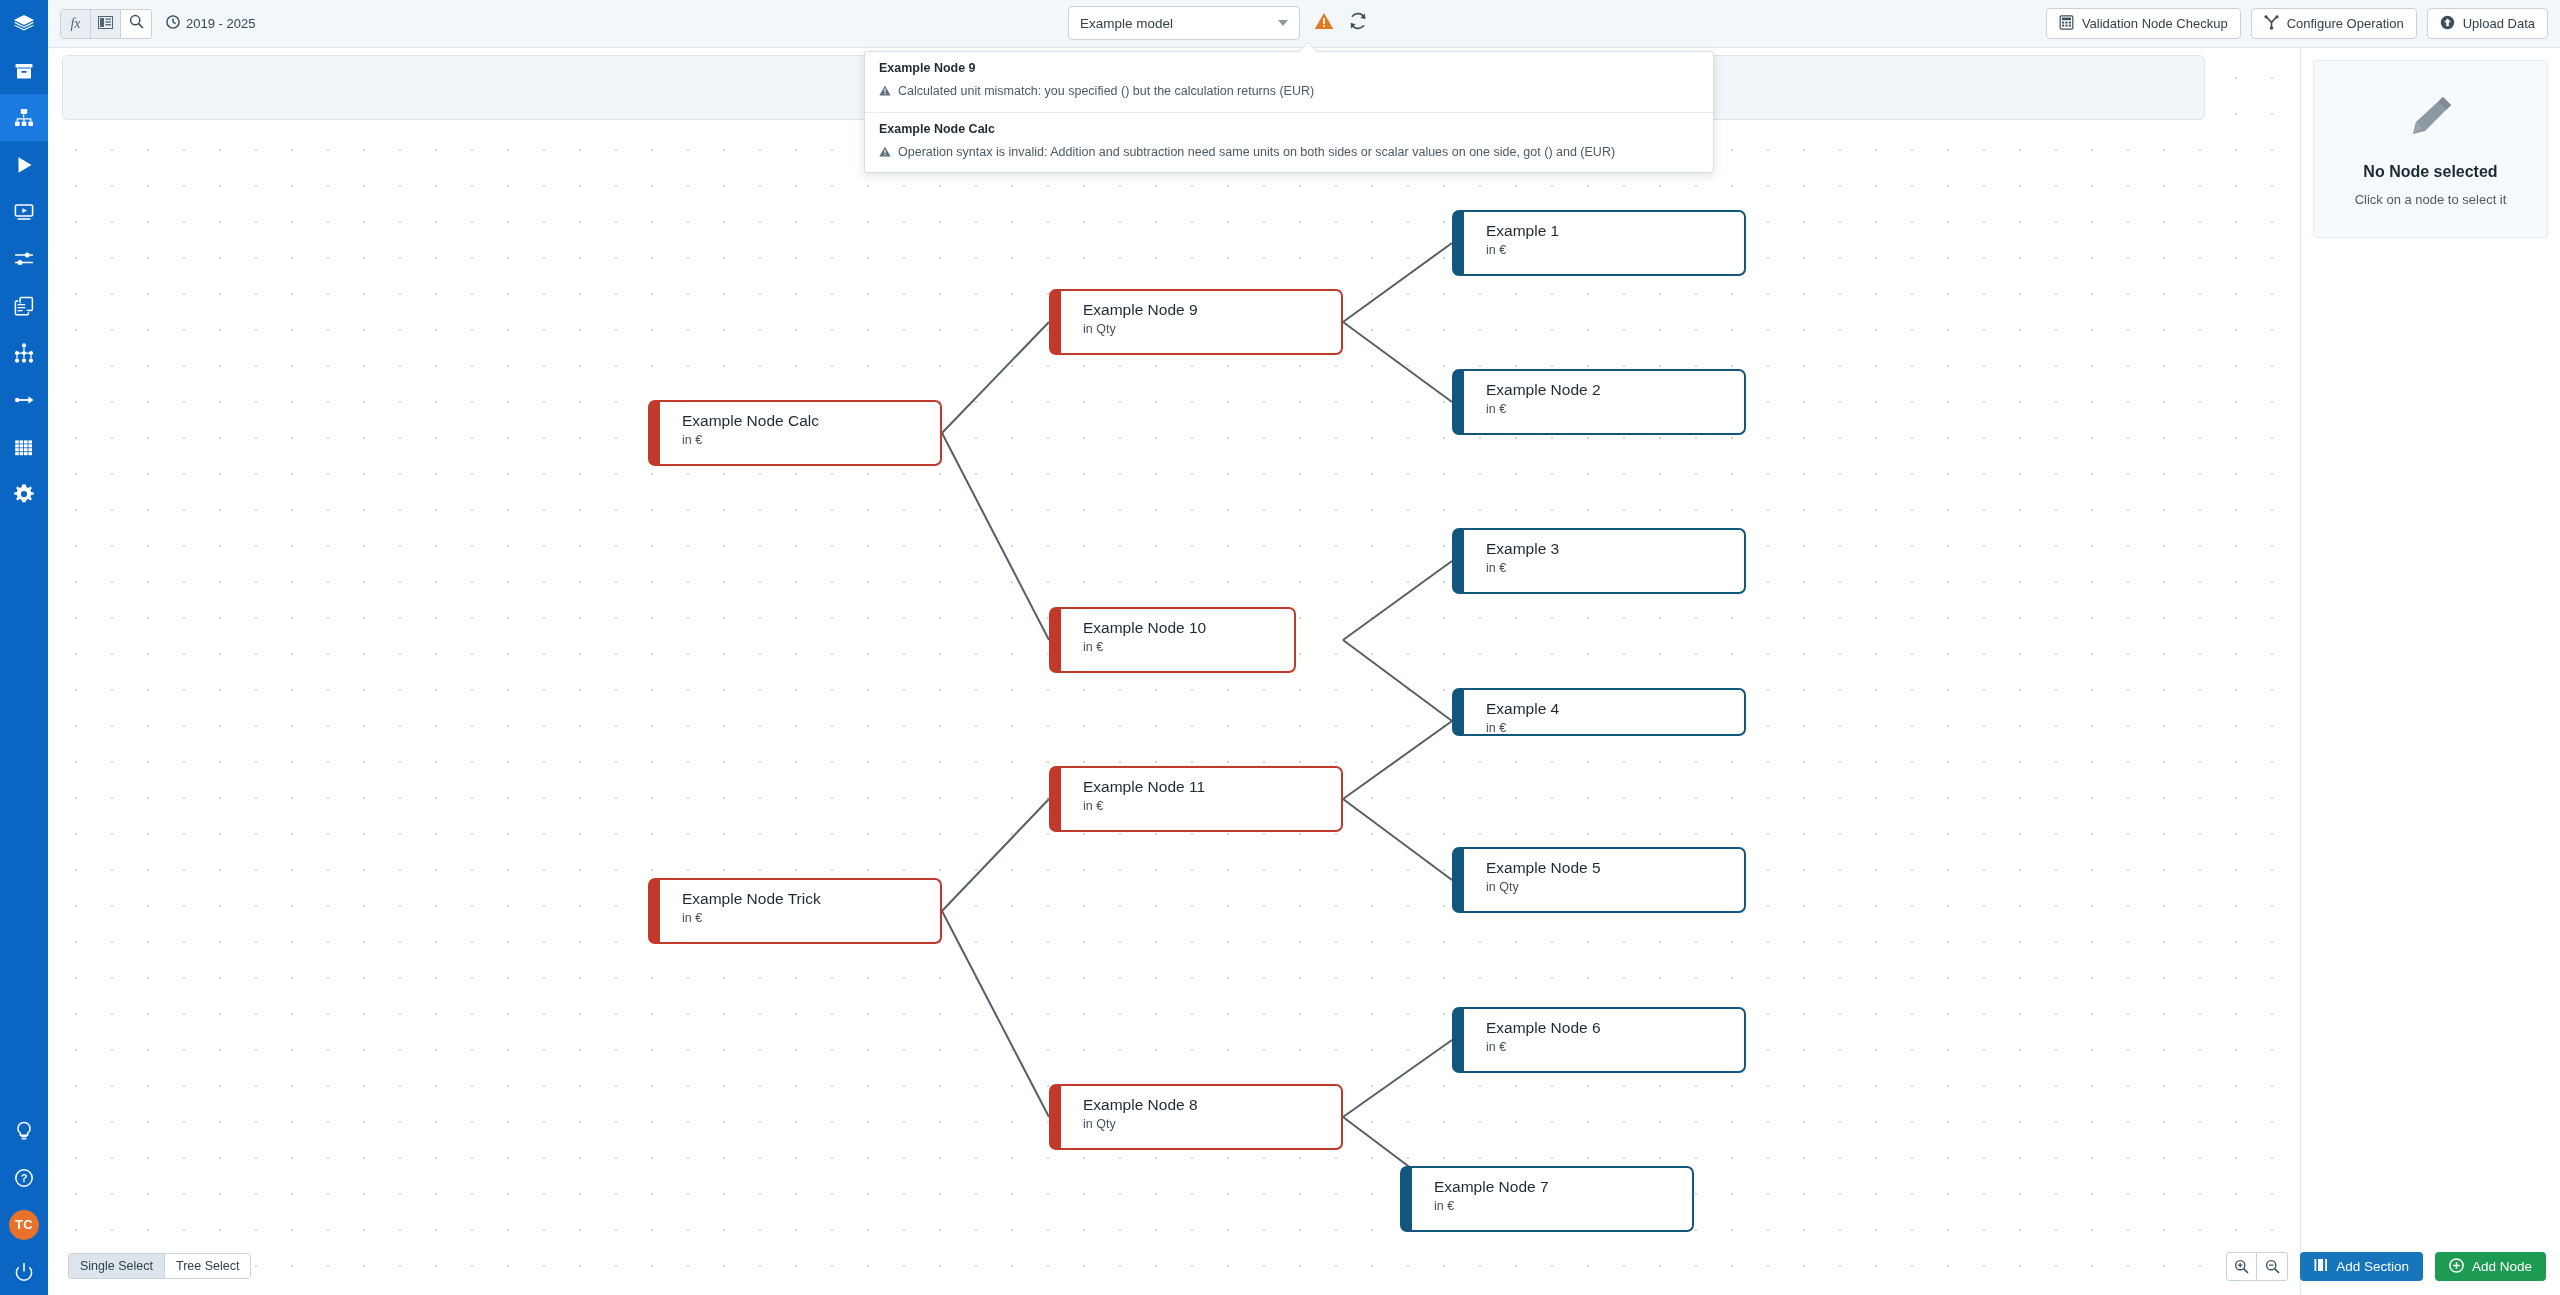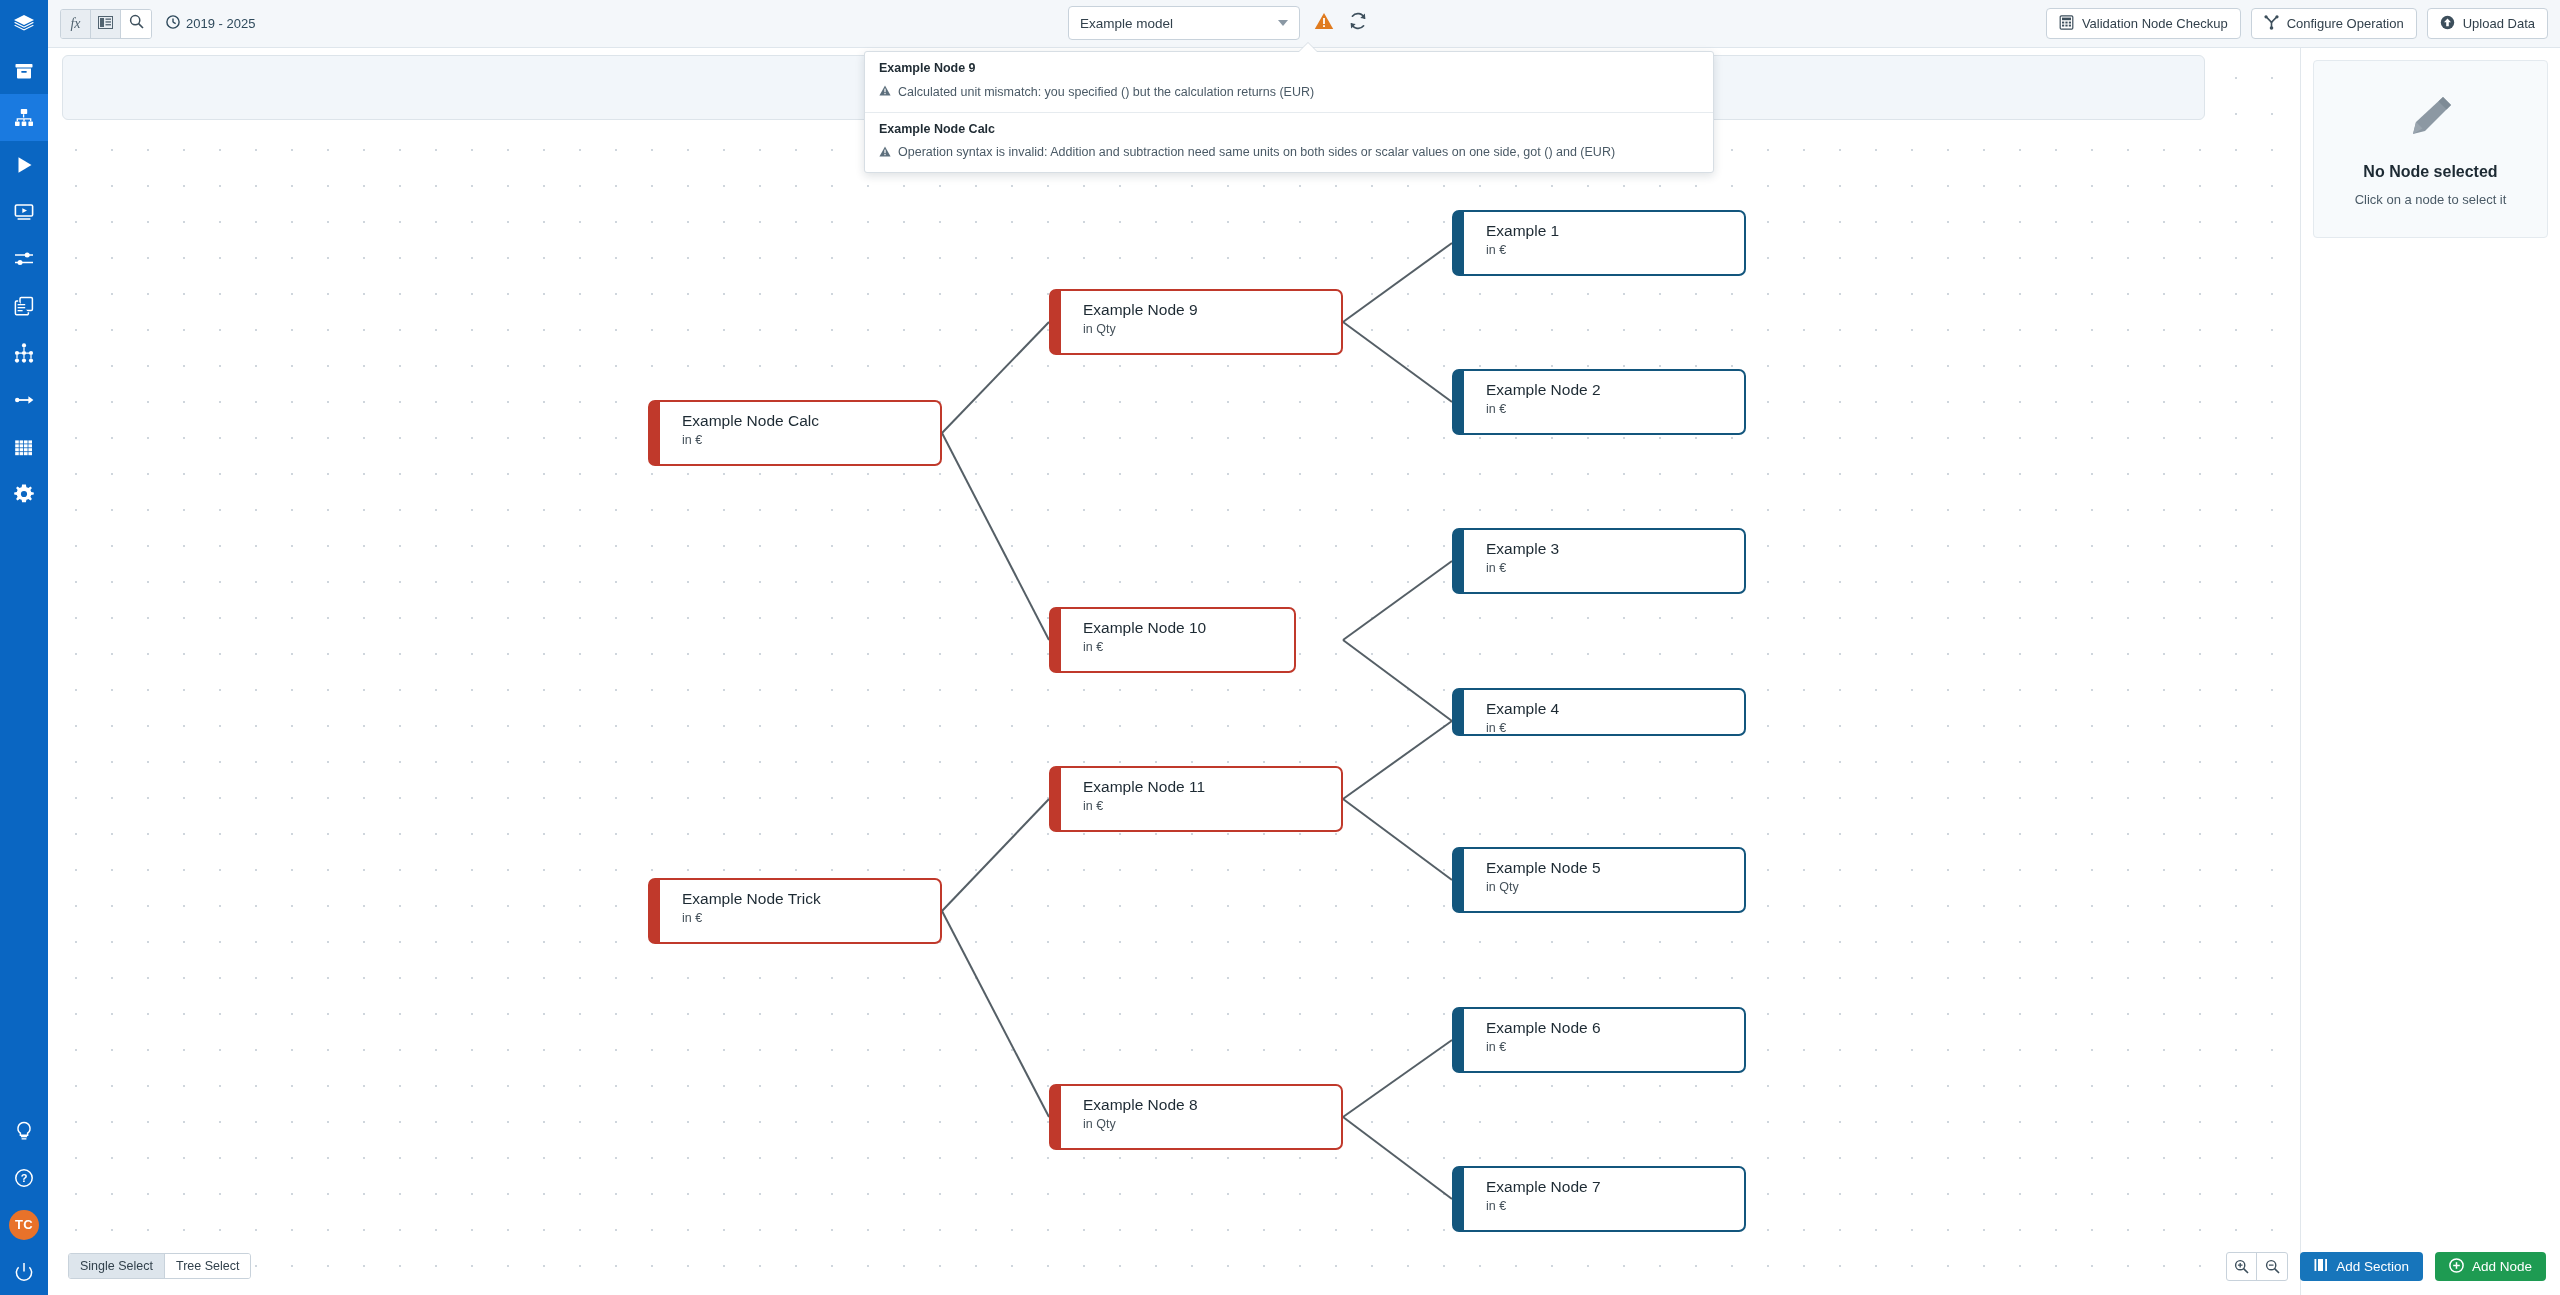--- a/index.html
+++ b/index.html
@@ -107,21 +107,21 @@
   .popover:before {
     content: ""; position: absolute; top: -9px; left: 434px;
     width: 0; height: 0;
     border-left: 9px solid transparent; border-right: 9px solid transparent;
     border-bottom: 9px solid #ffffff;
     filter: drop-shadow(0 -1px 0 #d7dee4);
   }
   .pop-group { padding: 9px 14px 11px 14px; }
   .pop-group + .pop-group { border-top: 1px solid #e6ebef; }
   .pop-title { font-size: 12.5px; font-weight: bold; color: #1f2b33; margin-bottom: 9px; }
-  .pop-msg { display: flex; align-items: center; gap: 7px; font-size: 12.5px; color: #4a5a66; line-height: 1.25; }
+  .pop-msg { display: flex; align-items: flex-start; gap: 7px; font-size: 12.5px; color: #4a5a66; line-height: 1.25; }
 
   
   .canvas {
     position: absolute; left: 48px; top: 48px;
     width: 2252px; height: 1247px;
     background-color: #ffffff;
     background-image: radial-gradient(#cfd6dd 1.2px, transparent 1.3px);
     background-size: 36px 36px;
     background-position: 10px 12px;
     overflow: hidden;
@@ -536,21 +536,21 @@
           <div class="n-unit">in €</div>
         </div>
         <div class="node blue" style="left: 1404px; top: 799px; width: 294px; height: 66px;">
           <div class="n-title">Example Node 5</div>
           <div class="n-unit">in Qty</div>
         </div>
         <div class="node blue" style="left: 1404px; top: 959px; width: 294px; height: 66px;">
           <div class="n-title">Example Node 6</div>
           <div class="n-unit">in €</div>
         </div>
-        <div class="node blue" style="left: 1404px; top: 1118px; width: 294px; height: 66px;">
+        <div class="node blue" style="left: 1352px; top: 1118px; width: 294px; height: 66px;">
           <div class="n-title">Example Node 7</div>
           <div class="n-unit">in €</div>
         </div>
       </div>
   </div>
 
   <div class="right-panel">
     <div class="empty-card">
       <span>
         <svg width="56" height="56" viewBox="0 0 56 56">

